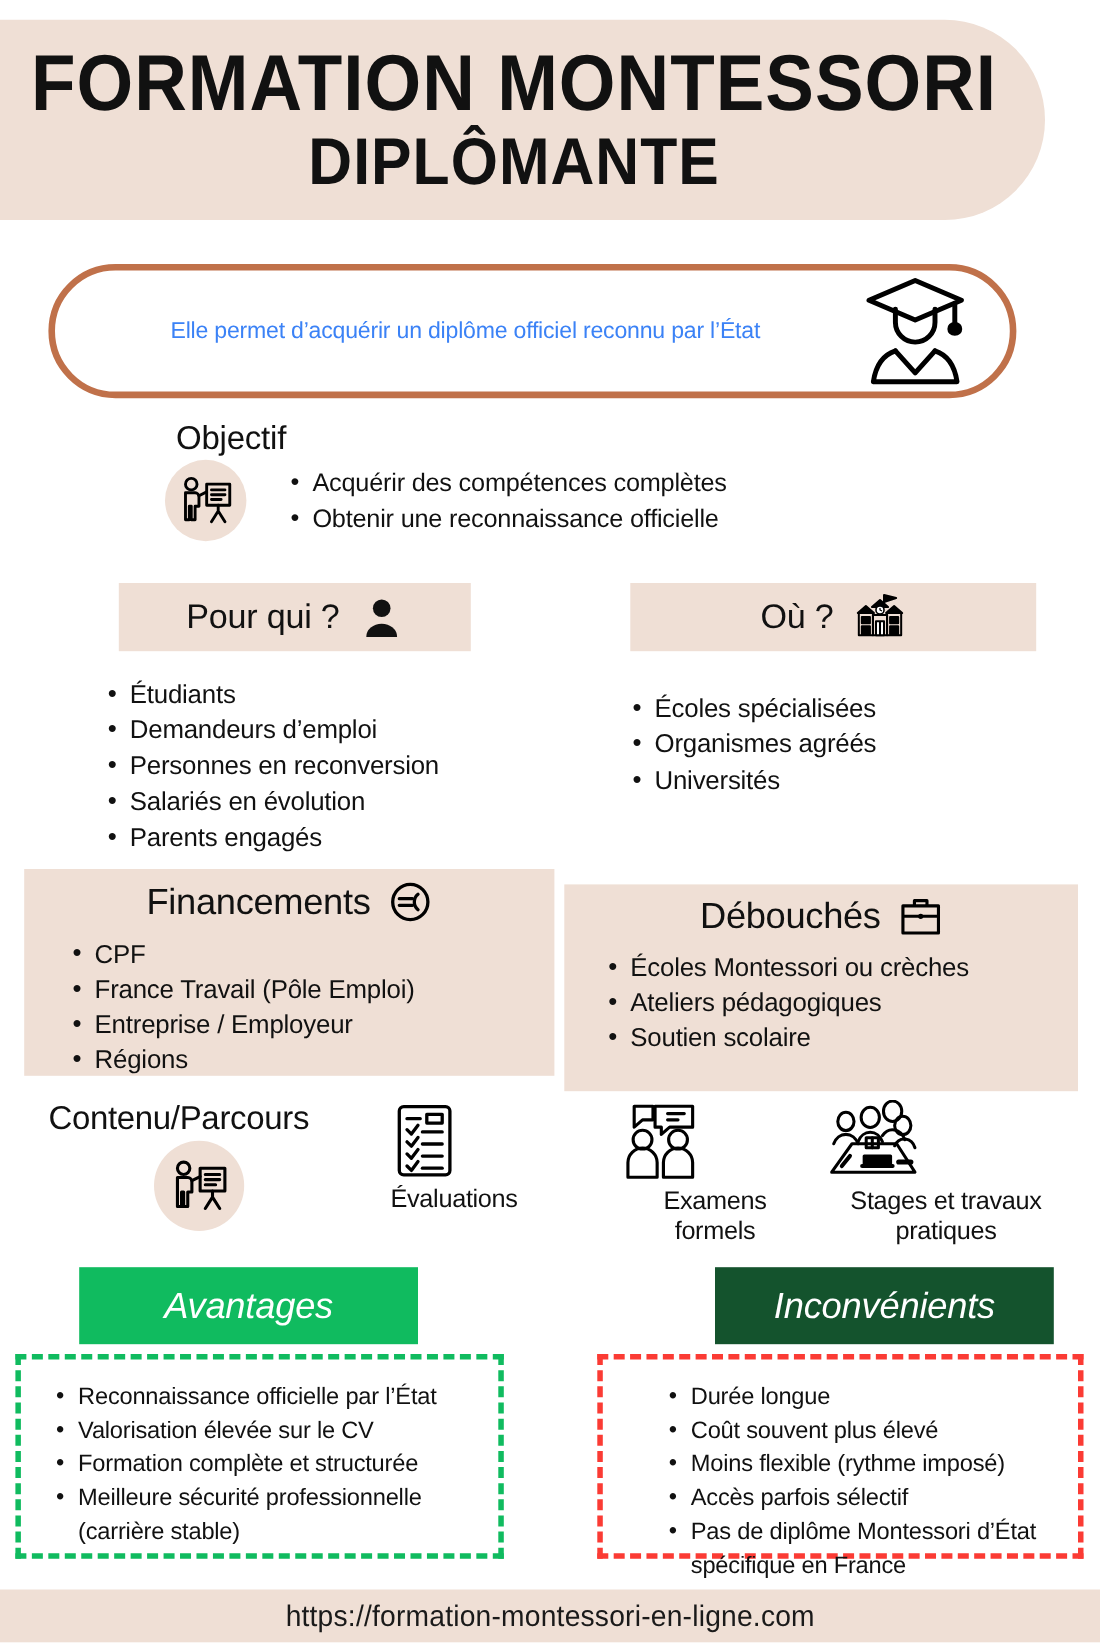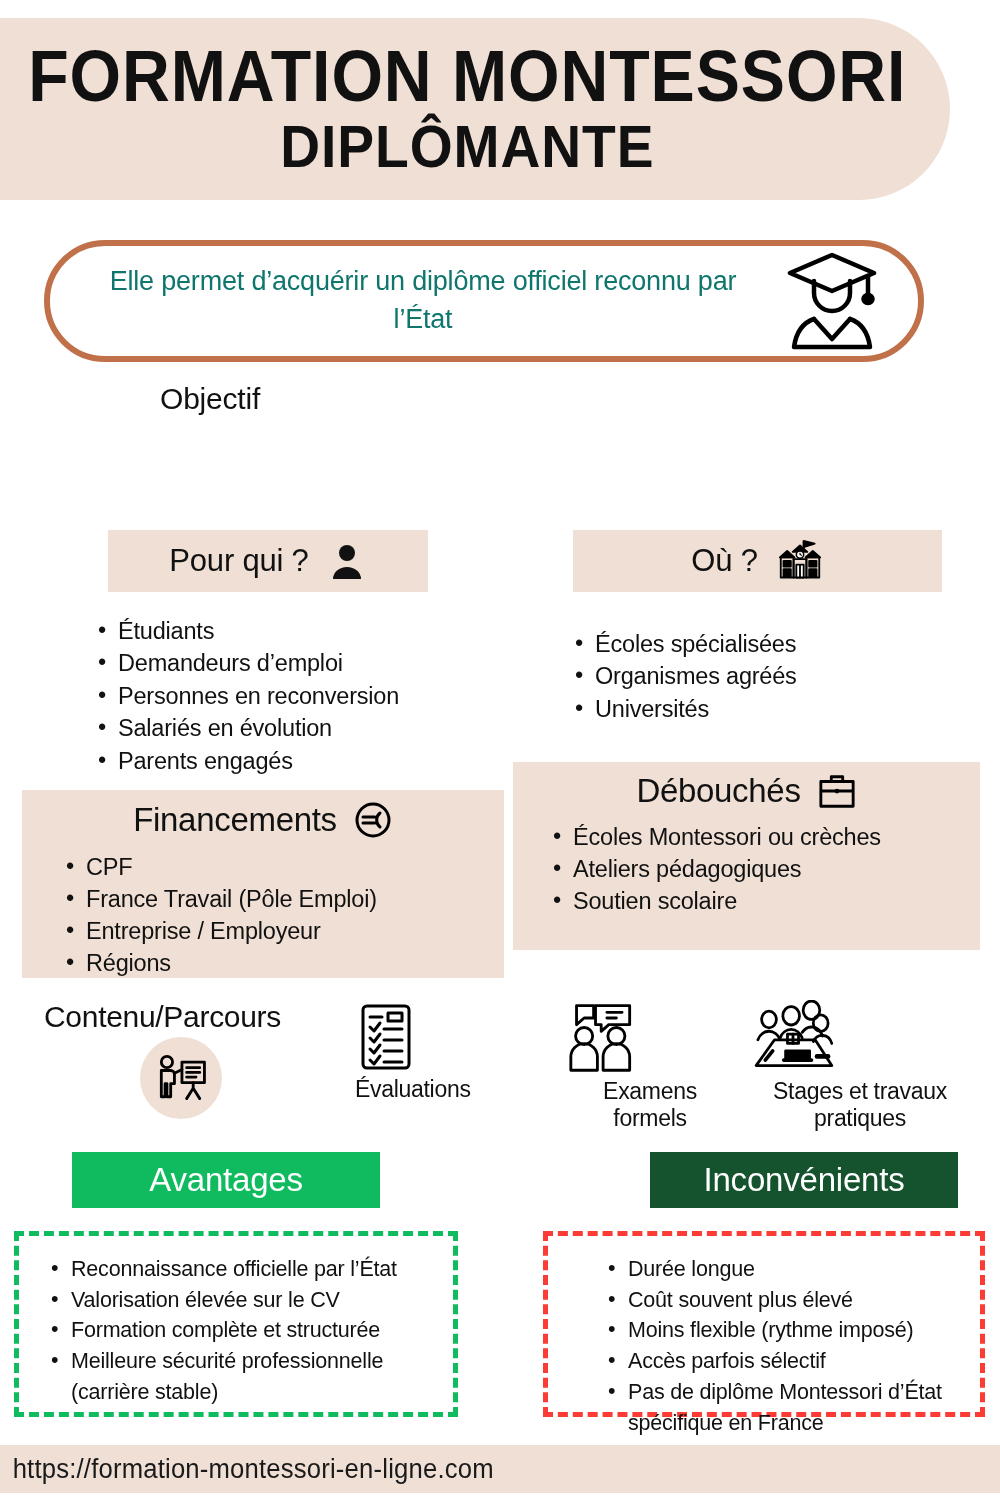--- a/index.html
+++ b/index.html
@@ -65,23 +65,23 @@
     border: 6px solid #c0714a;
     border-radius: 62px;
     box-sizing: border-box;
     display: flex;
     align-items: center;
     background: #fff;
   }
   .tagline-text {
     flex: 1;
     text-align: center;
-    font-size: 27px;
+    font-size: 21px;
     line-height: 1.4;
-    color: #0f766e;
+    color: #3b82f6;
     padding-left: 30px;
     padding-right: 6px;
     letter-spacing: -0.2px;
   }
   .tagline-icon {
     width: 120px;
     display: flex;
     align-items: center;
     justify-content: center;
     padding-right: 26px;
@@ -201,21 +201,21 @@
     padding: 10px 16px 14px 16px;
   }
   .panel-fin {
     left: 22px;
     top: 790px;
     width: 482px;
     height: 188px;
   }
   .panel-deb {
     left: 513px;
-    top: 762px;
+    top: 804px;
     width: 467px;
     height: 188px;
   }
   .panel-head {
     display: flex;
     align-items: center;
     justify-content: center;
     gap: 16px;
     margin-bottom: 12px;
   }
@@ -263,27 +263,28 @@
     margin-top: 4px;
     color: #111;
   }
   .cell-eval { left: 355px; top: 1002px; width: 160px; }
   .cell-exam { left: 565px; top: 1000px; width: 170px; }
   .cell-stage { left: 745px; top: 1000px; width: 230px; }
 
   
   .tag-head {
     position: absolute;
-    height: 56px;
+    height: 70px;
     display: flex;
     align-items: center;
     justify-content: center;
     color: #ffffff;
     font-size: 33px;
     letter-spacing: -0.2px;
+    font-style: italic;
   }
   .tag-green {
     left: 72px;
     top: 1152px;
     width: 308px;
     background: #10bb5f;
   }
   .tag-red {
     left: 650px;
     top: 1152px;
@@ -322,21 +323,21 @@
   
   .footer {
     position: absolute;
     left: 0;
     top: 1445px;
     width: 1000px;
     height: 48px;
     background: #efdfd5;
     display: flex;
     align-items: center;
-    justify-content: flex-start;
+    justify-content: center;
   }
   .footer-url {
     font-family: "Liberation Sans Narrow", "Liberation Sans", sans-serif;
     font-size: 27px;
     color: #1a1a1a;
     letter-spacing: 0.2px;
     transform: scaleX(0.95);
   }
 
   svg { display: block; }
@@ -358,20 +359,36 @@
       <path d="M84 44 c-6 0 -6 8 0 8 c6 0 6 -8 0 -8 z" fill="#000"></path>
       <path d="M30 30 L30 42 a18 18 0 0 0 36 0 L66 30"></path>
       <path d="M30 68 L48 88 L66 68"></path>
       <path d="M30 68 c-12 4 -18 14 -20 28 L86 96 c-2 -14 -8 -24 -20 -28"></path>
     </svg>
   </div>
 </div>
 
 <div class="objectif-block">
   <div class="objectif-title">Objectif</div>
+  <div class="objectif-row">
+    <div class="icon-circle">
+      <svg width="56" height="56" viewBox="0 0 64 64" fill="none" stroke="#000" stroke-width="3" stroke-linecap="round" stroke-linejoin="round">
+        <circle cx="17" cy="15" r="6"></circle>
+        <path d="M11 24 h10 a4 4 0 0 1 4 4 v10 h-4 v14 h-4 v-14 h-2 v14 h-4 z"></path>
+        <path d="M25 27 L33 23"></path>
+        <rect x="33" y="15" width="24" height="22"></rect>
+        <path d="M38 21 h14 M38 26 h14 M38 31 h10"></path>
+        <path d="M45 37 L45 43 M45 43 L38 54 M45 43 L52 54"></path>
+      </svg>
+    </div>
+    <ul class="objectif-list">
+      <li>Acquérir des compétences complètes</li>
+      <li>Obtenir une reconnaissance officielle</li>
+    </ul>
+  </div>
 </div>
 
 <div class="colhead pourqui-head">
   <span class="colhead-label">Pour qui ?</span>
   <span>
     <svg width="40" height="40" viewBox="0 0 40 40" fill="#111">
       <circle cx="20" cy="12" r="8"></circle>
       <path d="M6 38 a14 12 0 0 1 28 0 z"></path>
     </svg>
   </span>

